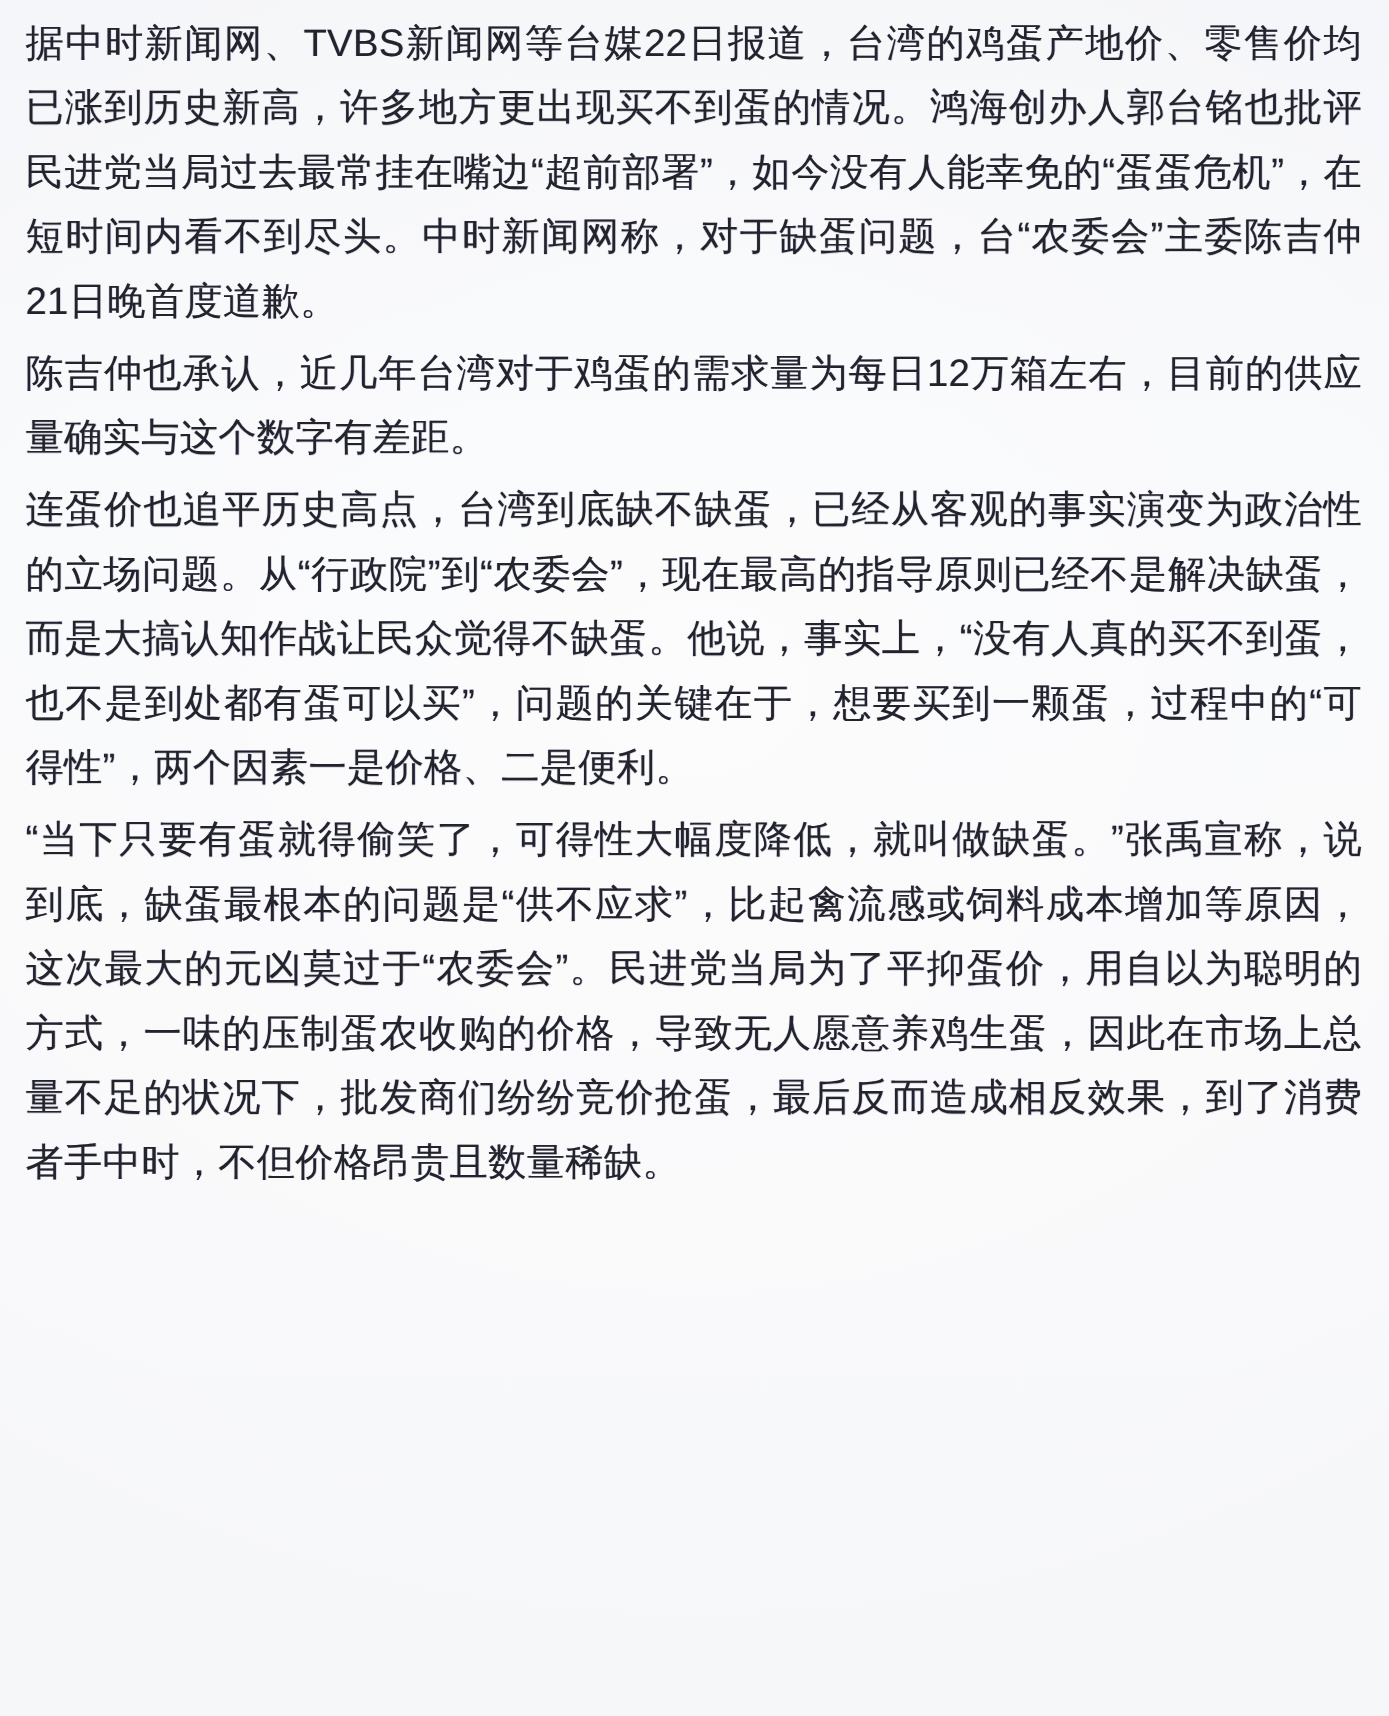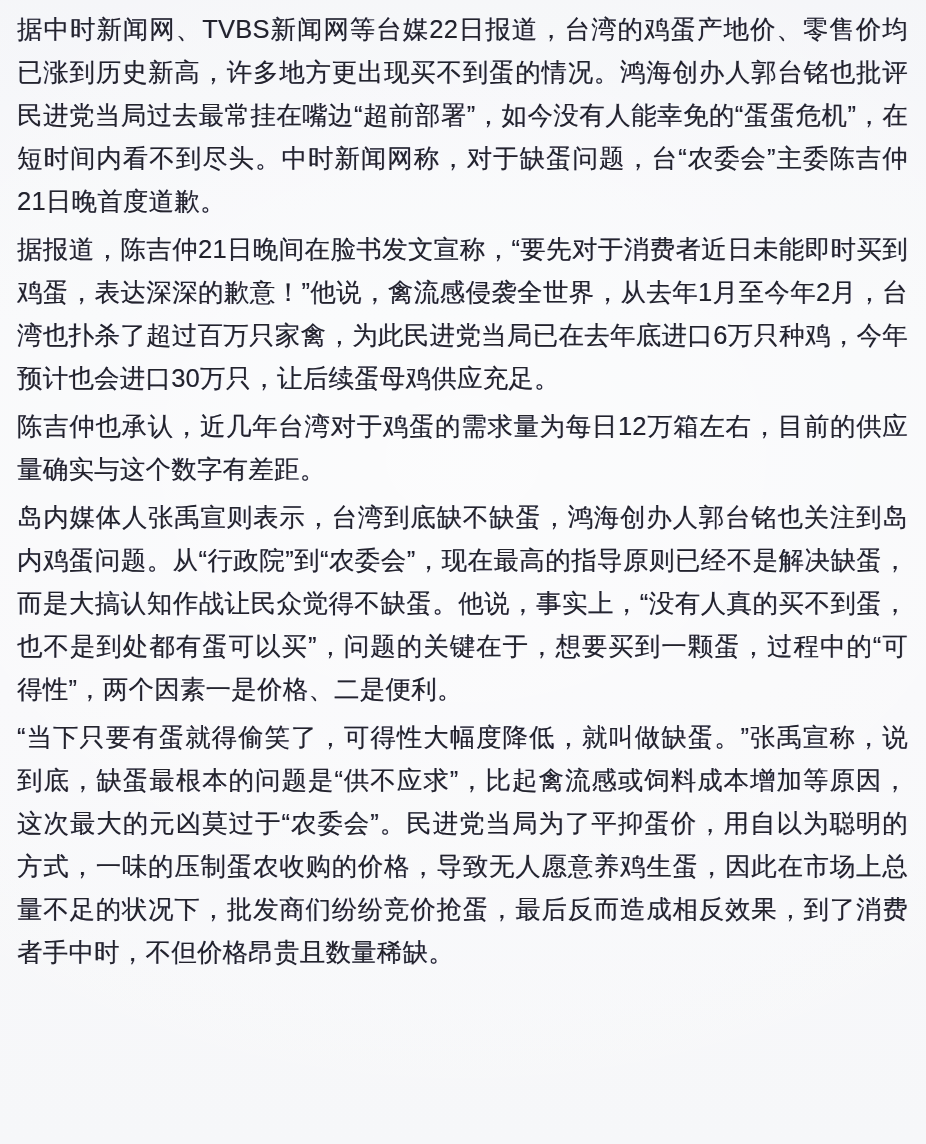--- a/index.html
+++ b/index.html
@@ -61,23 +61,22 @@
   }
 </style>
 </head>
 <body>
 
 <div id="page">
   <div id="article">
 
     <p class="para">据中时新闻网、TVBS新闻网等台媒22日报道，台湾的鸡蛋产地价、零售价均已涨到历史新高，许多地方更出现买不到蛋的情况。鸿海创办人郭台铭也批评民进党当局过去最常挂在嘴边“超前部署”，如今没有人能幸免的“蛋蛋危机”，在短时间内看不到尽头。中时新闻网称，对于缺蛋问题，台“农委会”主委陈吉仲21日晚首度道歉。</p>
 
-    <p class="para">据报道，陈吉仲21日晚间在脸书发文宣称，“要先对于消费者近日未能即时买到鸡蛋，表达深深的歉意！”他说，禽流感侵袭全世界，从去年1月至今年2月，台湾也扑杀了超过百万只家禽，为此民进党当局已在去年底进口6万只种鸡，今年预计也会进口30万只，让后续蛋母鸡供应充足。</p>
 
     <p class="para">陈吉仲也承认，近几年台湾对于鸡蛋的需求量为每日12万箱左右，目前的供应量确实与这个数字有差距。</p>
 
 
-    <p class="para">岛内媒体人张禹宣则表示，台湾到底缺不缺蛋，鸿海创办人郭台铭也关注到岛内鸡蛋问题。从“行政院”到“农委会”，现在最高的指导原则已经不是解决缺蛋，而是大搞认知作战让民众觉得不缺蛋。他说，事实上，“没有人真的买不到蛋，也不是到处都有蛋可以买”，问题的关键在于，想要买到一颗蛋，过程中的“可得性”，两个因素一是价格、二是便利。</p>
+    <p class="para">连蛋价也追平历史高点，台湾到底缺不缺蛋，已经从客观的事实演变为政治性的立场问题。从“行政院”到“农委会”，现在最高的指导原则已经不是解决缺蛋，而是大搞认知作战让民众觉得不缺蛋。他说，事实上，“没有人真的买不到蛋，也不是到处都有蛋可以买”，问题的关键在于，想要买到一颗蛋，过程中的“可得性”，两个因素一是价格、二是便利。</p>
 
     <p class="para">“当下只要有蛋就得偷笑了，可得性大幅度降低，就叫做缺蛋。”张禹宣称，说到底，缺蛋最根本的问题是“供不应求”，比起禽流感或饲料成本增加等原因，这次最大的元凶莫过于“农委会”。民进党当局为了平抑蛋价，用自以为聪明的方式，一味的压制蛋农收购的价格，导致无人愿意养鸡生蛋，因此在市场上总量不足的状况下，批发商们纷纷竞价抢蛋，最后反而造成相反效果，到了消费者手中时，不但价格昂贵且数量稀缺。</p>
 
   </div>
 </div>
 
 </body></html>

